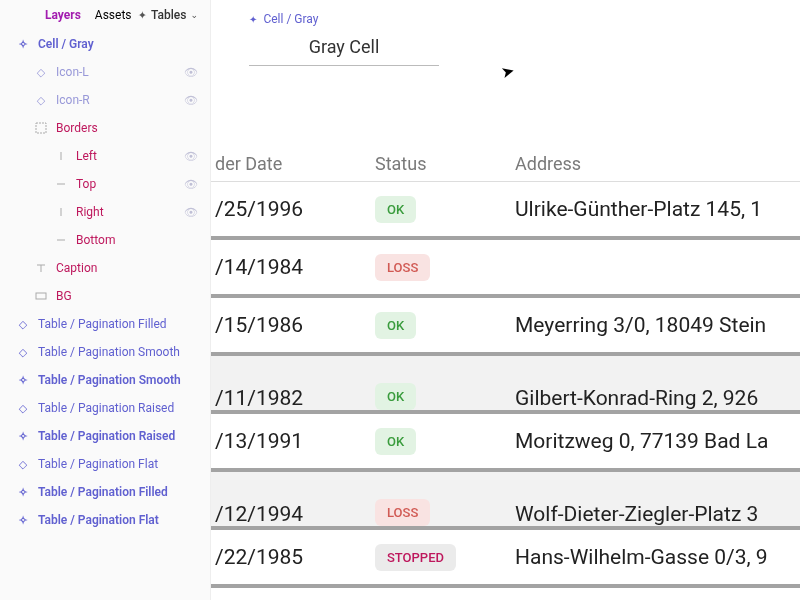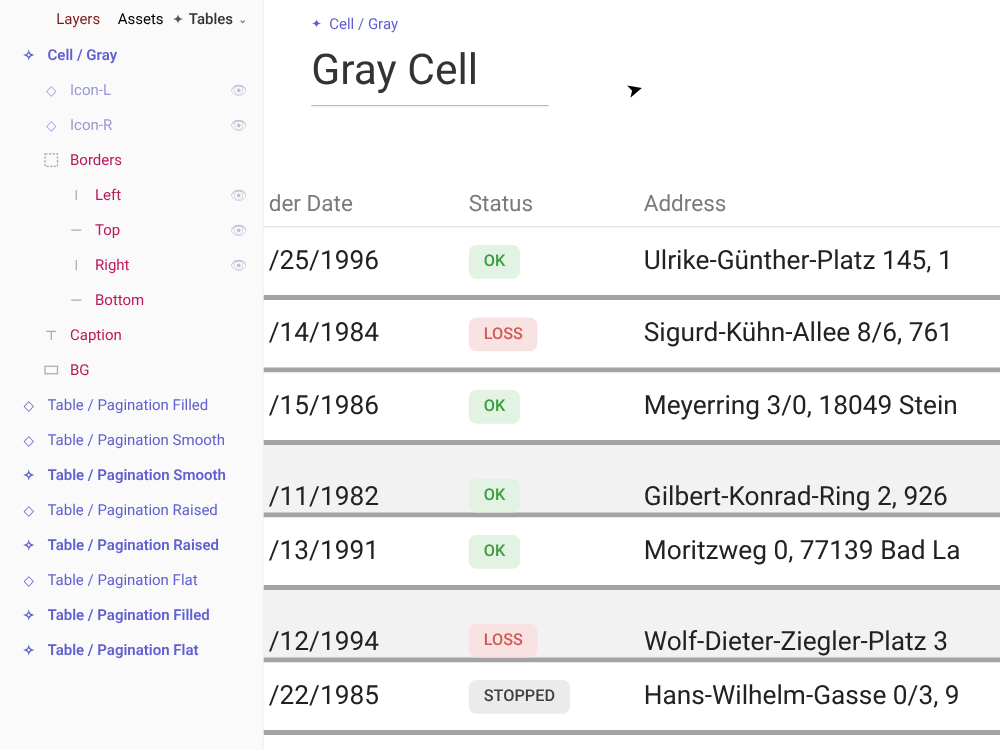--- a/index.html
+++ b/index.html
@@ -22,21 +22,21 @@
     font-size: 12px;
   }
   .sidebar-tabs {
     display: flex;
     align-items: center;
     justify-content: space-between;
     padding: 8px 12px 8px 14px;
   }
   .sidebar-tabs-left { display: flex; gap: 14px; }
   .tab { color: #000000; cursor: default; }
-  .tab.active { color: #7f1d1d; font-weight: 400; padding-left: 31px; }
+  .tab.active { color: #a21caf; font-weight: 700; padding-left: 31px; }
   .tables-dd { display: flex; align-items: center; gap: 4px; color: #333; font-weight: 500; cursor: default; }
   .tables-dd .sparkle { color: #555; font-size: 11px; }
   .chev { font-size: 9px; color: #555; }
   .scroll { flex: 1; overflow-y: auto; padding: 0 0 10px 0; }
   .layer-row {
     display: flex;
     align-items: center;
     padding: 4px 8px 4px 12px;
     height: 28px;
     cursor: default;
@@ -58,25 +58,26 @@
     background: #fff;
     position: relative;
     overflow: hidden;
     border-left: 1px solid #eee;
   }
   .crumb { color: #6060d0; font-size: 12px; position: absolute; top: 12px; left: 38px; display: flex; align-items: center; gap: 6px; }
   .title-edit {
     position: absolute;
     top: 36px;
     left: 38px;
-    font-size: 34px;
+    font-size: 18px;
     color: #333;
     padding-bottom: 8px;
     border-bottom: 1px solid #bbb;
     width: 190px;
+    text-align: center;
   }
   .table-wrap {
     position: absolute;
     top: 132px;
     left: -10px;
     right: 0;
     margin-top: 14px;
   }
   .thead, .trow {
     display: flex;
@@ -102,21 +103,21 @@
   .col-addr { flex: 1; white-space: nowrap; overflow: hidden; }
   .badge {
     display: inline-block;
     padding: 6px 12px;
     border-radius: 6px;
     font-size: 13px;
     font-weight: 500;
   }
   .badge.ok { background: #e2f3e3; color: #3a9c3d; }
   .badge.loss { background: #f9e3e2; color: #d15a54; }
-  .badge.stopped { background: #ebebeb; color: #404040; }
+  .badge.stopped { background: #ebebeb; color: #be185d; }
   .cursor-ptr {
     position: absolute;
     top: 62px;
     left: 290px;
     font-size: 16px;
     color: #000;
     transform: rotate(-15deg);
     pointer-events: none;
   }
 </style>
@@ -278,21 +279,20 @@
     </div>
     <div id="table-body">
         <div class="trow">
           <div class="col-date">/25/1996</div>
           <div class="col-status"><span class="badge ok">OK</span></div>
           <div class="col-addr">Ulrike-Günther-Platz 145, 1</div>
         </div>
         <div class="trow">
           <div class="col-date">/14/1984</div>
           <div class="col-status"><span class="badge loss">LOSS</span></div>
-          <div class="col-addr">Sigurd-Kühn-Allee 8/6, 761</div>
         </div>
         <div class="trow">
           <div class="col-date">/15/1986</div>
           <div class="col-status"><span class="badge ok">OK</span></div>
           <div class="col-addr">Meyerring 3/0, 18049 Stein</div>
         </div>
         <div class="trow highlight">
           <div class="col-date">/11/1982</div>
           <div class="col-status"><span class="badge ok">OK</span></div>
           <div class="col-addr">Gilbert-Konrad-Ring 2, 926</div>

